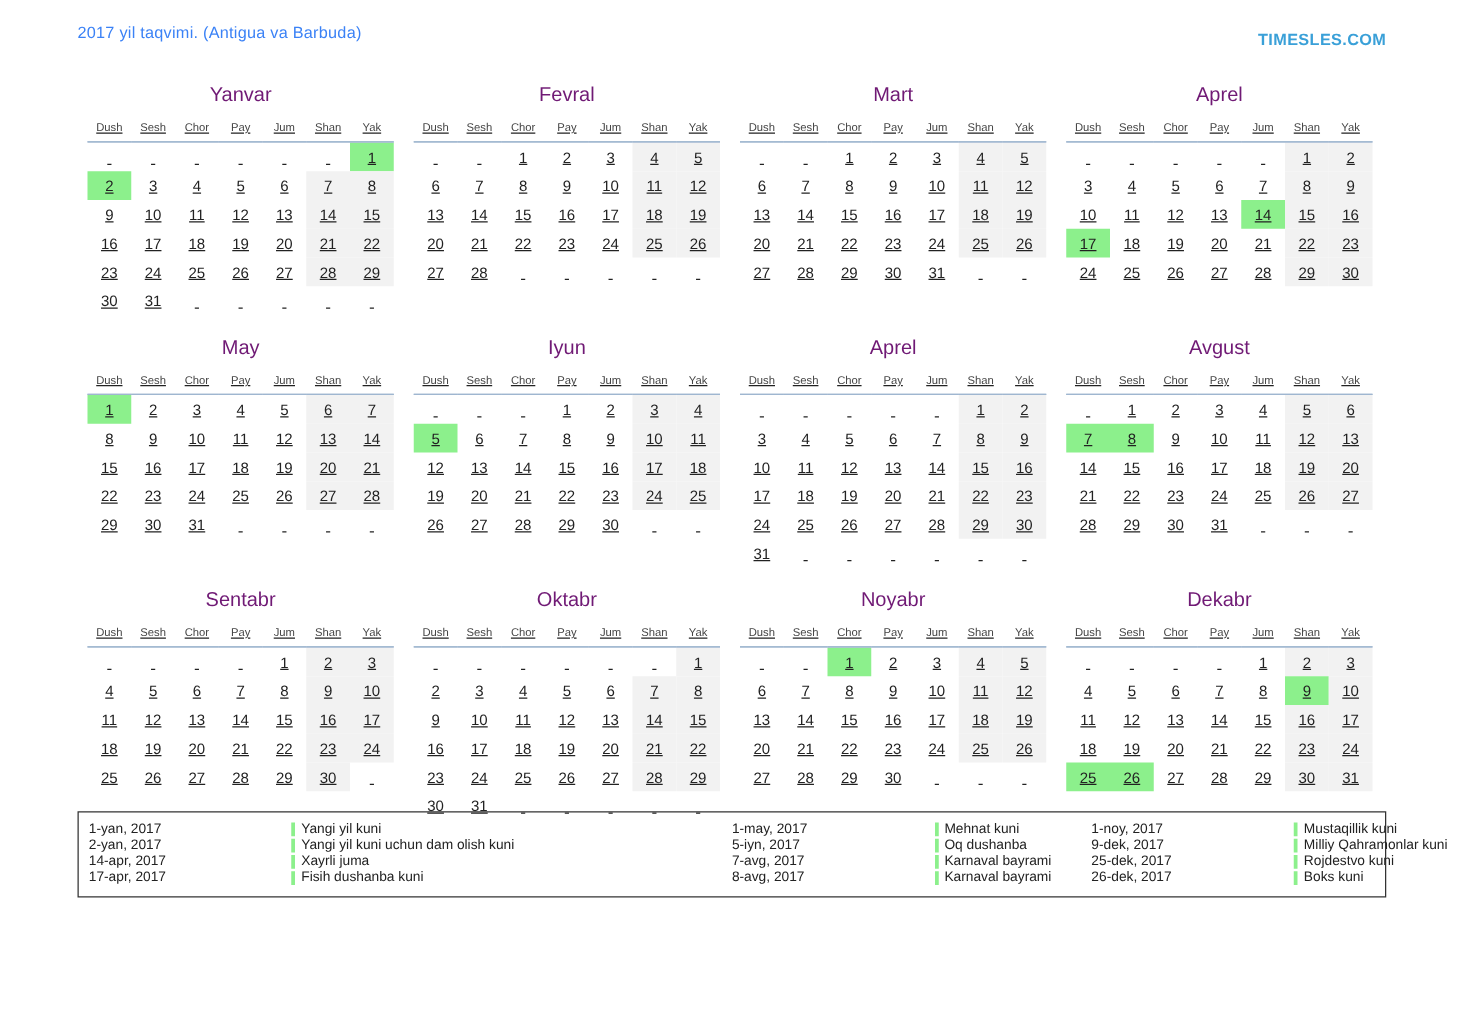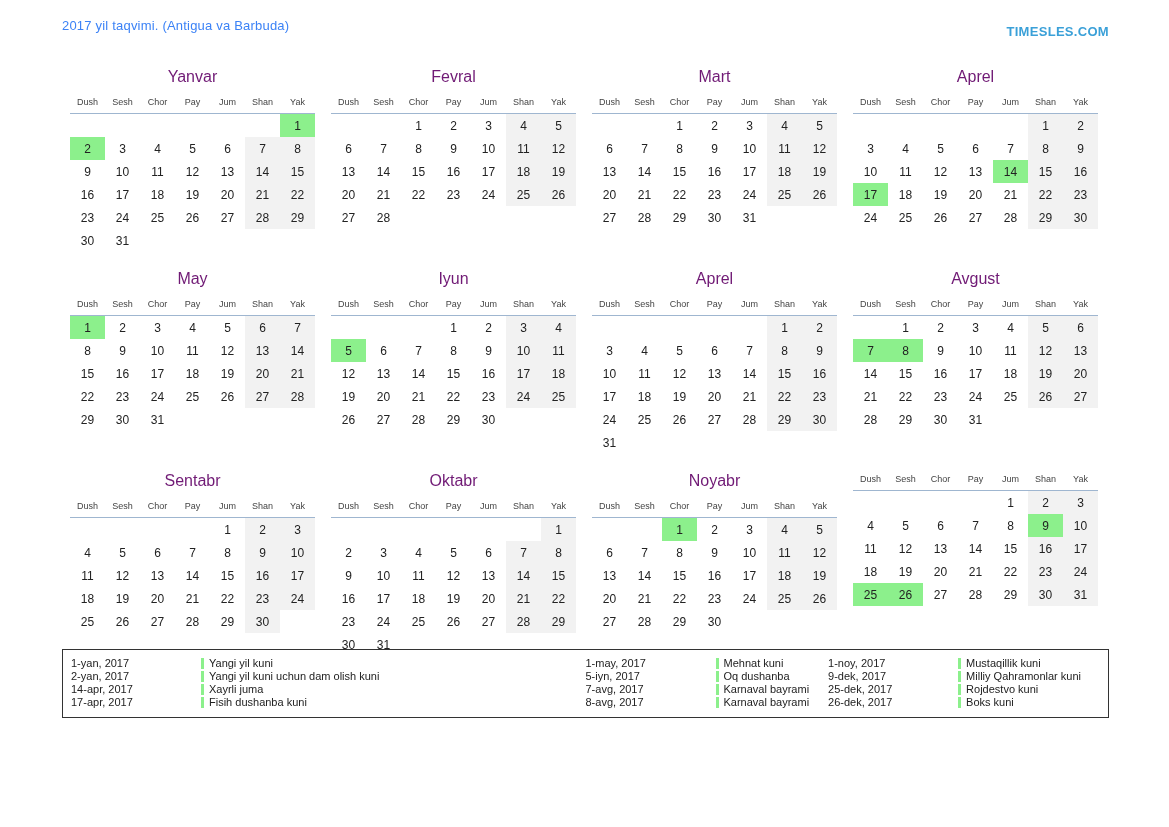--- a/index.html
+++ b/index.html
@@ -63,20 +63,21 @@
     text-align: center;
     font-size: 16px;
     color: #701a75;
     font-weight: normal;
     margin-bottom: 9px;
   }
   table.cal {
     border-collapse: collapse;
     margin: 0 auto;
     table-layout: fixed;
+    text-decoration: underline;
   }
   table.cal th {
     font-size: 9px;
     font-weight: normal;
     color: #444444;
     padding: 0 0 4px 0;
     width: 35px;
     height: 14px;
     text-align: center;
     border-bottom: 1px solid #9fb6d0;
@@ -104,20 +105,21 @@
     top: 649px;
     width: 1047px;
     box-sizing: border-box;
     border: 1px solid #333333;
     padding: 7px 8px 8px 8px;
     display: flex;
   }
   .legend-col {
     display: flex;
     width: 50%;
+    gap: 32px;
   }
   .legend-dates {
     width: 130px;
     flex: 0 0 130px;
   }
   .legend-names {
     flex: 1 1 auto;
   }
   .legend-row {
     font-size: 11px;
@@ -865,20 +867,21 @@
               <td class="">29</td>
               <td class="">30</td>
               <td class="empty">&nbsp;</td>
               <td class="empty">&nbsp;</td>
               <td class="empty">&nbsp;</td>
             </tr>
           </tbody>
         </table>
       </div>
       <div class="month">
+        <div class="month-name">Dekabr</div>
         <table class="cal">
           <thead>
             <tr>
               <th>Dush</th>
               <th>Sesh</th>
               <th>Chor</th>
               <th>Pay</th>
               <th>Jum</th>
               <th>Shan</th>
               <th>Yak</th>

